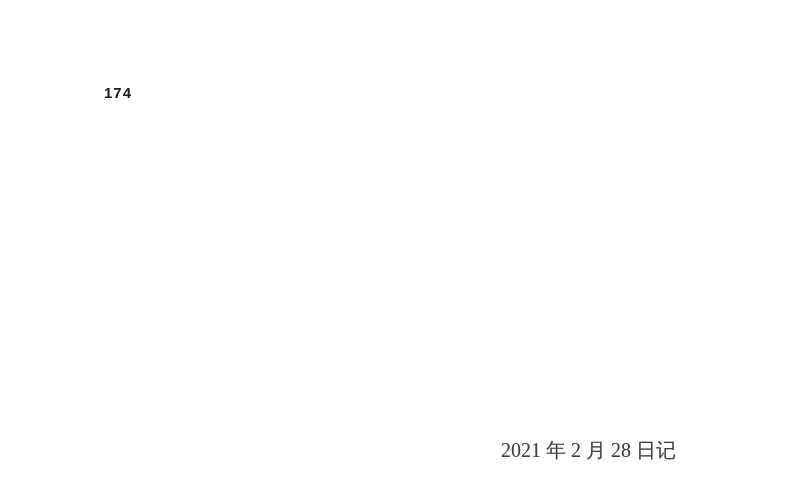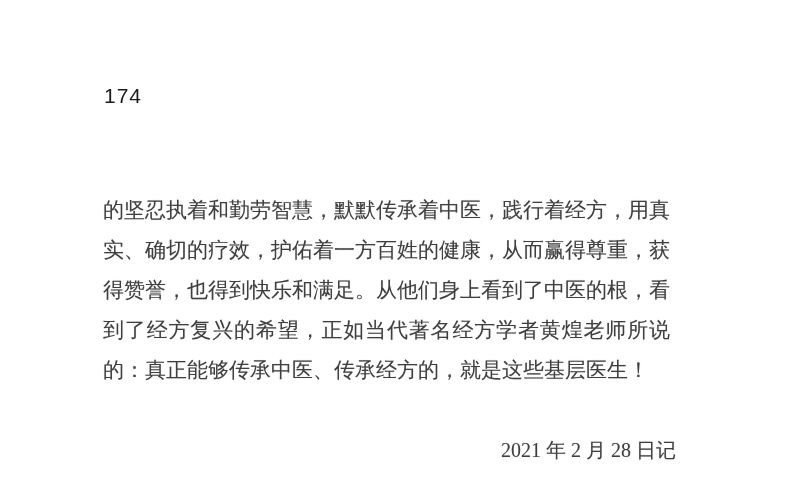--- a/index.html
+++ b/index.html
@@ -13,22 +13,22 @@
     height: 481px;
     background: #ffffff;
     overflow: hidden;
     font-family: "Liberation Serif", "DejaVu Serif", serif;
   }
   .page-number {
     position: absolute;
     left: 104px;
     top: 84px;
     font-family: "Liberation Sans", "DejaVu Sans", sans-serif;
-    font-weight: 400;
-    font-size: 21px;
+    font-weight: 700;
+    font-size: 15px;
     letter-spacing: 1px;
     color: #1c1c1c;
   }
   .body-text {
     position: absolute;
     left: 103px;
     top: 190px;
     width: 567px;
     font-size: 21px;
     line-height: 40px;
@@ -55,23 +55,16 @@
     white-space: nowrap;
   }
 </style>
 </head>
 <body>
 
 <div class="page">
 
   <div class="page-number">174</div>
 
-  <div class="body-text">
-    <div class="line just">的坚忍执着和勤劳智慧，默默传承着中医，践行着经方，用真</div>
-    <div class="line just">实、确切的疗效，护佑着一方百姓的健康，从而赢得尊重，获</div>
-    <div class="line just">得赞誉，也得到快乐和满足。从他们身上看到了中医的根，看</div>
-    <div class="line just">到了经方复兴的希望，正如当代著名经方学者黄煌老师所说</div>
-    <div class="line">的：真正能够传承中医、传承经方的，就是这些基层医生！</div>
-  </div>
 
   <div class="date-line">2021 年 2 月 28 日记</div>
 
 </div>
 
 </body></html>

